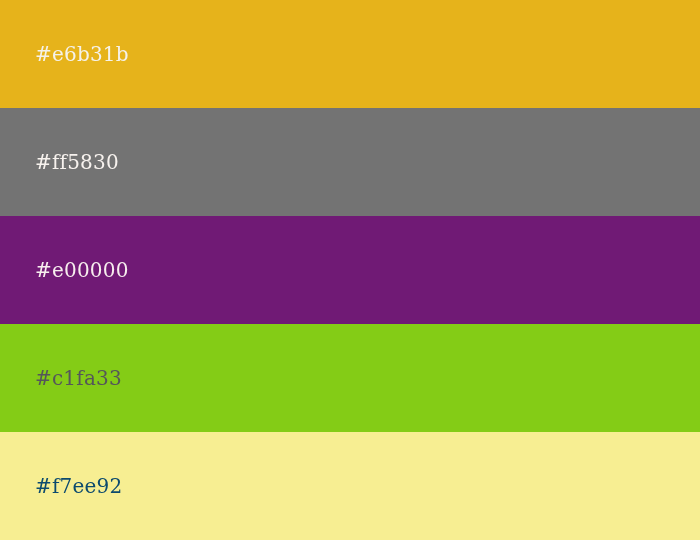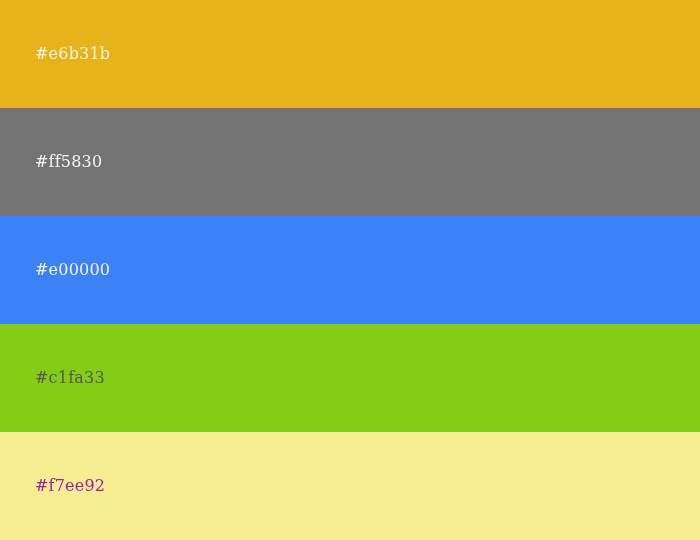--- a/index.html
+++ b/index.html
@@ -27,40 +27,40 @@
     flex: 1 1 0;
     min-height: 0;
     display: flex;
     align-items: center;
     box-sizing: border-box;
     padding-left: 35px;
   }
 
   .swatch-label {
     font-family: "DejaVu Serif", "Liberation Serif", serif;
-    font-size: 16px;
+    font-size: 20px;
     font-weight: normal;
     line-height: 1;
     letter-spacing: 0.2px;
     white-space: nowrap;
     -webkit-font-smoothing: antialiased;
   }
 </style>
 </head>
 <body>
 
 <div id="palette">
     <div class="swatch" style="background-color: rgb(230, 179, 27);">
       <span class="swatch-label" style="color: rgb(245, 242, 234);">#e6b31b</span>
     </div>
     <div class="swatch" style="background-color: #737373;">
       <span class="swatch-label" style="color: rgb(247, 242, 238);">#ff5830</span>
     </div>
-    <div class="swatch" style="background-color: #3b82f6; text-align: center;">
+    <div class="swatch" style="background-color: #701a75; text-align: center;">
       <span class="swatch-label" style="color: rgb(247, 238, 238);">#e00000</span>
     </div>
     <div class="swatch" style="background-color: #84cc16;">
       <span class="swatch-label" style="color: rgb(85, 86, 90);">#c1fa33</span>
     </div>
     <div class="swatch" style="background-color: rgb(247, 238, 146);">
-      <span class="swatch-label" style="color: #a21caf;">#f7ee92</span>
+      <span class="swatch-label" style="color: #0c4a6e;">#f7ee92</span>
     </div>
   </div>
 
 </body></html>

